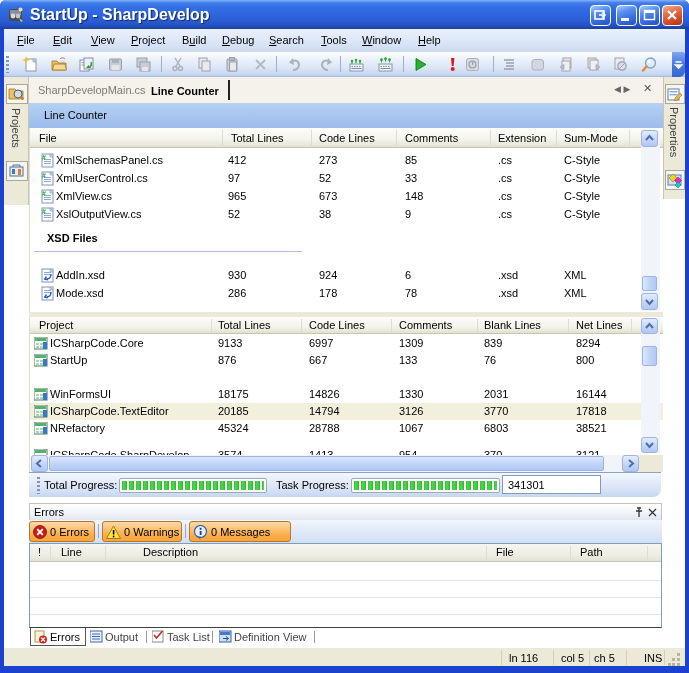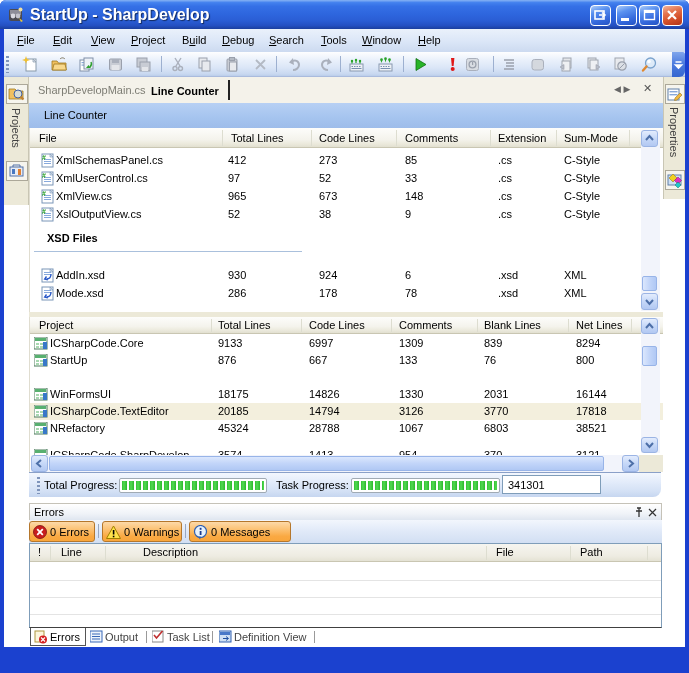--- a/index.html
+++ b/index.html
@@ -699,13 +699,34 @@
   <svg class="ab" style="left:1px;top:2px;" width="13" height="13">
           <rect x="0" y="1" width="12" height="11" fill="#cfe0f4" stroke="#3060b0"></rect>
           <rect x="1" y="2" width="10" height="3" fill="#4878c8"></rect>
           <path d="M4 8.5 h5 M7 6.5 l2.5 2 l-2.5 2" stroke="#2050a0" fill="none"></path>
         </svg>
   <span style="left:16px;color:#444;">Definition View</span>
  </div>
  <div class="btsep" style="left:310px;"></div>
 </div>
 
+<div id="status">
+ <span style="left:505px;">ln 116</span>
+ <span style="left:557px;">col 5</span>
+ <span style="left:590px;">ch 5</span>
+ <span style="left:640px;">INS</span>
+ <div class="ab" style="left:497px;top:2px;width:1px;height:15px;background:#d4d0bc;"></div>
+      <div class="ab" style="left:549px;top:2px;width:1px;height:15px;background:#d4d0bc;"></div>
+      <div class="ab" style="left:585px;top:2px;width:1px;height:15px;background:#d4d0bc;"></div>
+      <div class="ab" style="left:622px;top:2px;width:1px;height:15px;background:#d4d0bc;"></div>
+      <div class="ab" style="left:660px;top:2px;width:1px;height:15px;background:#d4d0bc;"></div>
+      <svg class="ab" style="left:664px;top:5px;" width="13" height="13">
+        <g fill="#b8b4a2">
+          <rect x="9" y="0" width="3" height="3"></rect>
+          <rect x="9" y="5" width="3" height="3"></rect>
+          <rect x="9" y="10" width="3" height="3"></rect>
+          <rect x="4" y="5" width="3" height="3"></rect>
+          <rect x="4" y="10" width="3" height="3"></rect>
+          <rect x="0" y="10" width="3" height="3"></rect>
+        </g>
+      </svg>
+</div>
 </div>
 
 </body></html>

